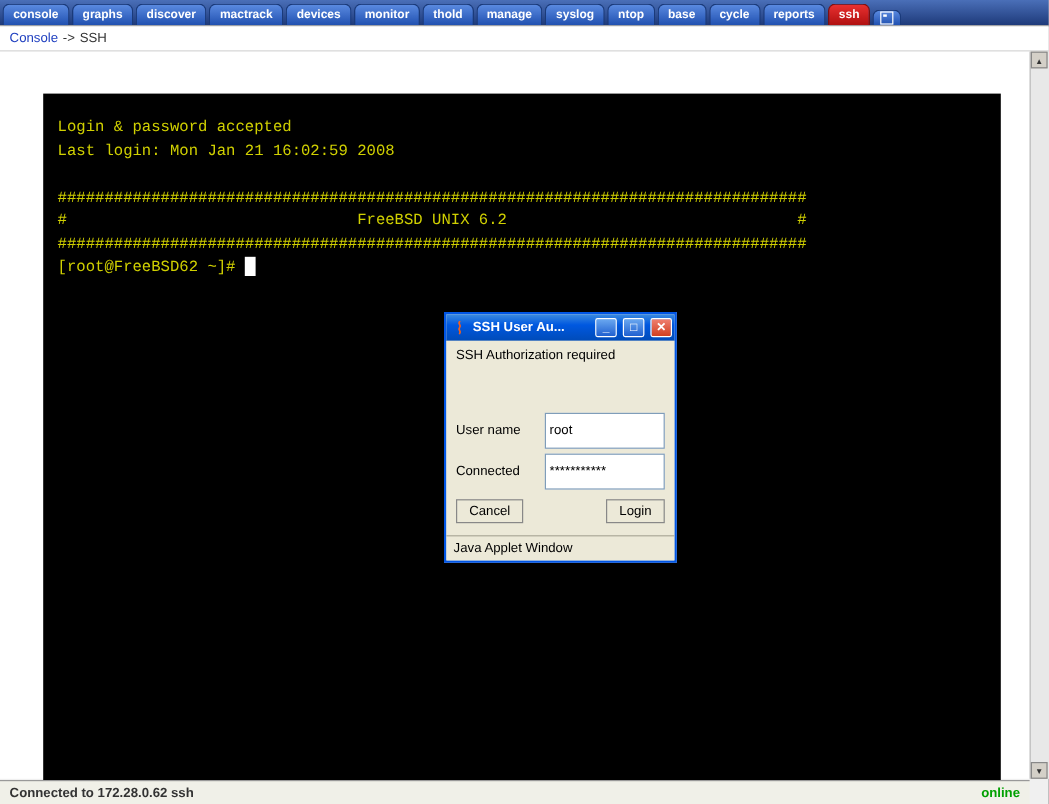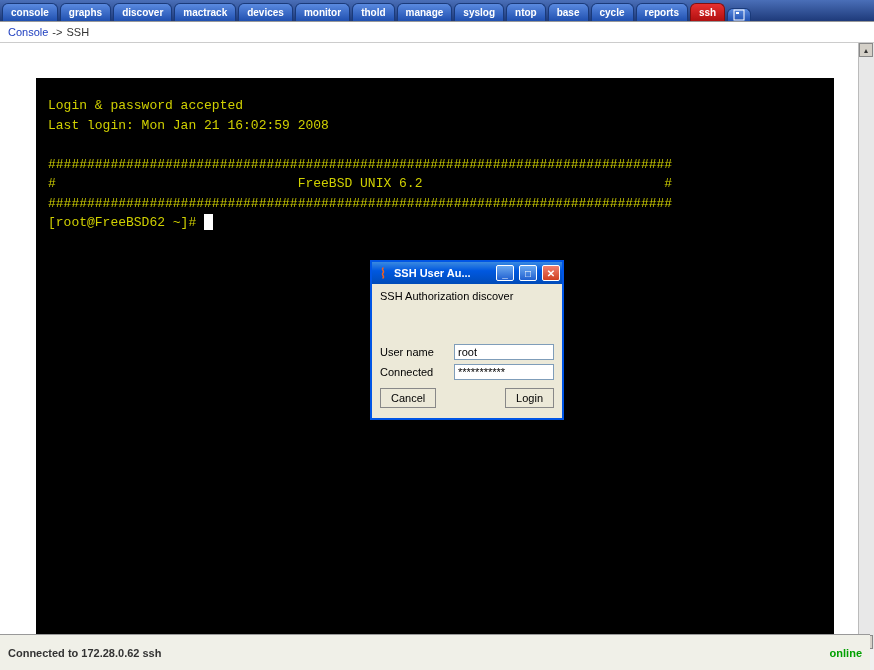--- a/index.html
+++ b/index.html
@@ -201,21 +201,21 @@
       width: 70px;
       color: #000;
     }
     .form-input {
       flex: 1;
       width: 100px;
       border: 1px solid #7f9db9;
       background: #fff;
       font-size: 11px;
       padding: 1px 3px;
-      height: 16px;
+      height: 30px;
       font-family: Arial, sans-serif;
     }
     .button-row {
       display: flex;
       justify-content: space-between;
       gap: 6px;
       margin: 8px 0 6px 0;
     }
     .dlg-btn {
       background: #ece9d8;
@@ -229,22 +229,22 @@
       padding: 4px 6px;
       background: #ece9d8;
       color: #000;
     }
 
     
     .status-bar {
       position: absolute;
       bottom: 0;
       left: 0;
-      right: 4px;
-      height: 36px;
+      right: 16px;
+      height: 20px;
       background: #f0f0e8;
       border-top: 1px solid #999;
       display: flex;
       align-items: center;
       padding: 0 8px;
       font-size: 11px;
     }
     .status-left {
       font-weight: bold;
       color: #333;
@@ -312,32 +312,33 @@
       <svg width="12" height="12" viewBox="0 0 12 12">
           <path d="M6 1 C4 3 8 4 6 6 C4 8 8 9 6 11" stroke="#f06020" stroke-width="1.5" fill="none" stroke-linecap="round"></path>
         </svg>
     </span>
     <span class="dialog-title">SSH User Au...</span>
     <span class="win-btn blue">_</span>
     <span class="win-btn blue">□</span>
     <span class="win-btn red">✕</span>
   </div>
   <div class="dialog-body">
-    <div class="dialog-msg">SSH Authorization discover</div>
+    <div class="dialog-msg">SSH Authorization required</div>
     <div class="form-row">
       <span class="form-label">User name</span>
       <input class="form-input" value="root" style="">
     </div>
     <div class="form-row">
       <span class="form-label">Connected</span>
       <input class="form-input" value="***********" style="">
     </div>
     <div class="button-row">
       <button class="dlg-btn">Cancel</button>
       <button class="dlg-btn">Login</button>
     </div>
   </div>
+  <div class="dialog-footer">Java Applet Window</div>
 </div>
 
 <div class="status-bar">
   <span class="status-left">Connected to 172.28.0.62 ssh</span>
   <span class="status-right">online</span>
 </div>
 
 </body></html>

